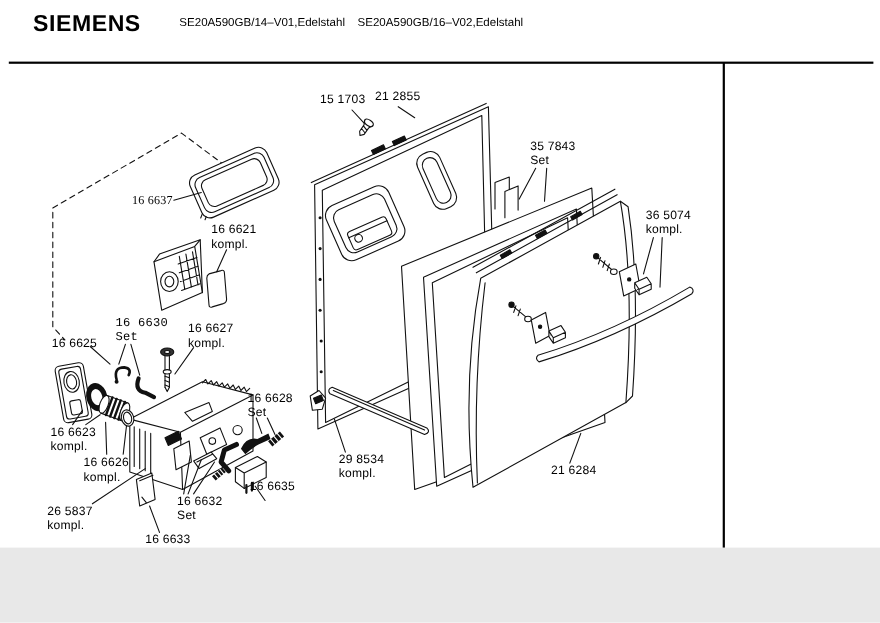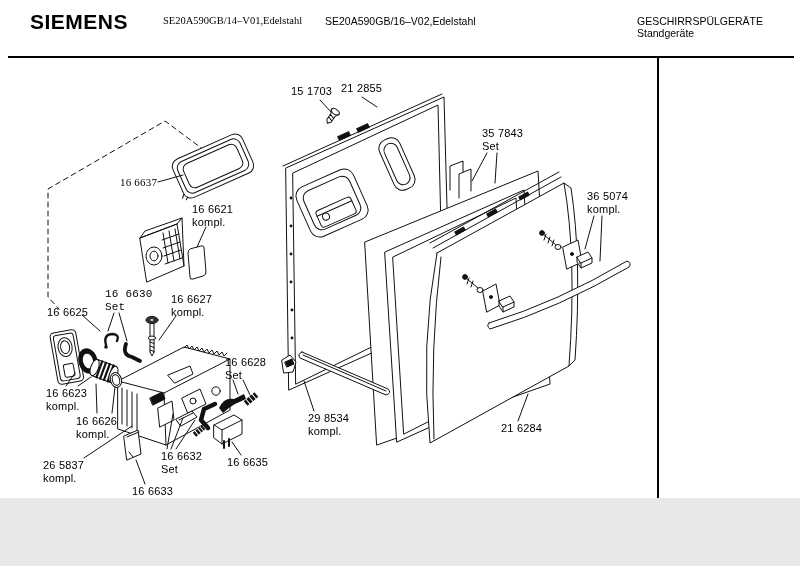--- a/index.html
+++ b/index.html
@@ -3,21 +3,21 @@
 <meta charset="utf-8">
 <style>
   html,body{margin:0;padding:0;background:#e8e8e8;}
   .page{
     position:relative;width:800px;height:498px;background:#ffffff;
     font-family:"Liberation Sans","DejaVu Sans",sans-serif;color:#000;
     overflow:hidden;margin:0 auto;
   }
   .abs{position:absolute;white-space:nowrap;}
   .brand{left:30px;top:10px;font-size:21px;font-weight:bold;letter-spacing:.5px;}
-  .model1{left:163px;top:15px;font-size:10.5px;font-family:Liberation Serif, serif;}
+  .model1{left:163px;top:15px;font-size:10.5px;}
   .model2{left:325px;top:15px;font-size:10.5px;}
   .cat{left:637px;top:15px;font-size:10.5px;line-height:12px;}
   .rule{position:absolute;background:#000;}
   .rule-top{left:8px;top:56px;width:786px;height:2px;}
   .rule-bottom{left:8px;top:555px;width:786px;height:2px;}
   .rule-vert{left:657px;top:57px;width:2px;height:480px;}
   .footer-id{left:27px;top:535px;font-size:10.5px;}
   .footer-ov{left:69px;top:535px;font-size:10.5px;font-weight:bold;letter-spacing:-1px;}
   svg.diagram{position:absolute;left:0;top:0;}
   .part-label{
@@ -26,24 +26,20 @@
   }
 </style>
 </head>
 <body>
 
 <div class="page">
 
   <div class="abs brand">SIEMENS</div>
   <div class="abs model1">SE20A590GB/14–V01,Edelstahl</div>
   <div class="abs model2">SE20A590GB/16–V02,Edelstahl</div>
-  <div class="abs cat">
-    <div>GESCHIRRSPÜLGERÄTE</div>
-    <div>Standgeräte</div>
-  </div>
   <div class="rule rule-top"></div>
   <div class="rule rule-vert"></div>
   <div class="rule rule-bottom"></div>
 
   <div class="abs footer-ov">GB</div>
 
   <svg class="diagram" width="800" height="566" viewBox="0 0 800 566" fill="none" stroke="#111" stroke-width="1" stroke-linejoin="round" stroke-linecap="round">
 
     <path d="M212,156 L165,121 L48,189 L48,297 L59,309" stroke-dasharray="5 4"></path>
 
@@ -290,21 +286,21 @@
         <div>kompl.</div>
       </div>
       <div class="part-label" style="left: 225px; top: 356px;">
         <div>16 6628</div>
         <div>Set</div>
       </div>
       <div class="part-label" style="left: 161px; top: 450px;">
         <div>16 6632</div>
         <div>Set</div>
       </div>
-      <div class="part-label" style="left: 227px; top: 456px; text-align: right;">
+      <div class="part-label" style="left: 227px; top: 436px; text-align: right;">
         <div>16 6635</div>
       </div>
       <div class="part-label" style="left: 132px; top: 485px;">
         <div>16 6633</div>
       </div>
       <div class="part-label" style="left: 308px; top: 412px;">
         <div>29 8534</div>
         <div>kompl.</div>
       </div>
       <div class="part-label" style="left: 501px; top: 422px;">

